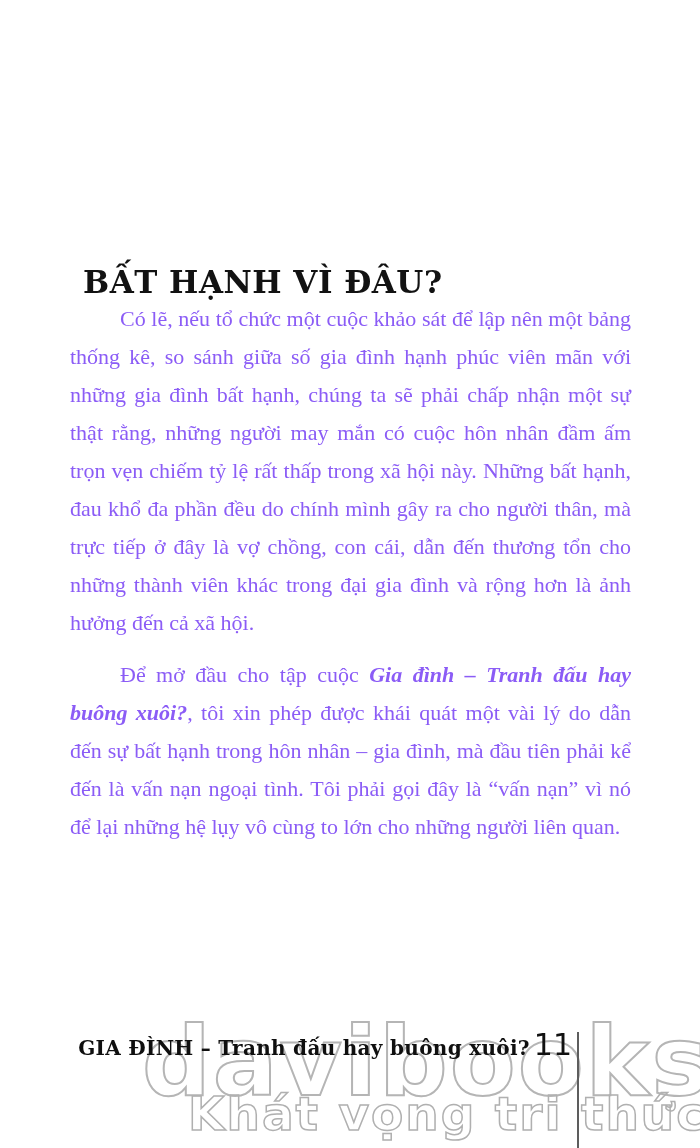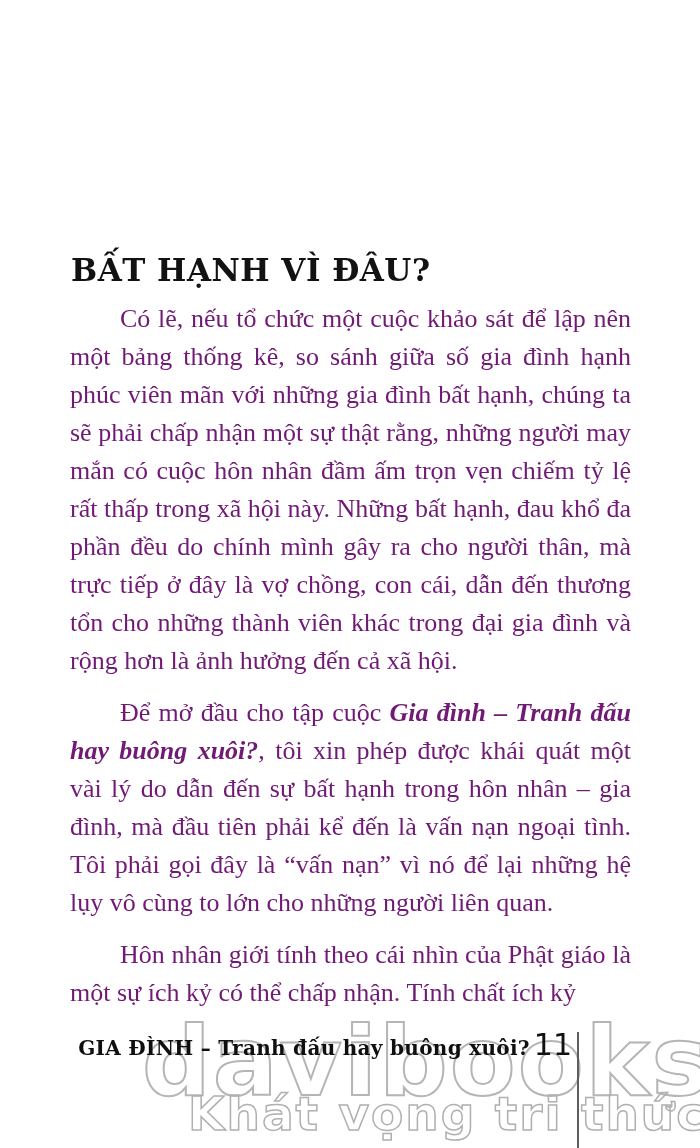--- a/index.html
+++ b/index.html
@@ -13,37 +13,37 @@
     height: 1148px;
     background: #ffffff;
     overflow: hidden;
     font-family: "Liberation Serif", "DejaVu Serif", serif;
     color: #1c1c1c;
   }
   .chapter-heading {
     position: absolute;
     left: 71px;
     top: 252px;
-    margin: 0;
+    margin: 12px;
     font-size: 31px;
     font-weight: bold;
     letter-spacing: 0.5px;
     color: #121212;
     font-family: "DejaVu Serif", "Liberation Serif", serif;
     white-space: nowrap;
   }
   .text-column {
     position: absolute;
     left: 70px;
     top: 300px;
     width: 561px;
     text-align: justify;
-    font-size: 26px;
+    font-size: 22px;
     line-height: 38px;
-    color: #701a75;
+    color: #8b5cf6;
   }
   .body-para {
     margin: 0 0 14px 0;
     text-indent: 50px;
   }
   .inline-book-title {
     font-weight: bold;
     font-style: italic;
   }
   
@@ -114,21 +114,20 @@
 
 <div class="page">
 
   <h1 class="chapter-heading">BẤT HẠNH VÌ ĐÂU?</h1>
 
   <div class="text-column">
     <p class="body-para">Có lẽ, nếu tổ chức một cuộc khảo sát để lập nên một bảng thống kê, so sánh giữa số gia đình hạnh phúc viên mãn với những gia đình bất hạnh, chúng ta sẽ phải chấp nhận một sự thật rằng, những người may mắn có cuộc hôn nhân đầm ấm trọn vẹn chiếm tỷ lệ rất thấp trong xã hội này. Những bất hạnh, đau khổ đa phần đều do chính mình gây ra cho người thân, mà trực tiếp ở đây là vợ chồng, con cái, dẫn đến thương tổn cho những thành viên khác trong đại gia đình và rộng hơn là ảnh hưởng đến cả xã hội.</p>
 
     <p class="body-para"><span>Để mở đầu cho tập cuộc </span><span class="inline-book-title">Gia đình – Tranh đấu hay buông xuôi?</span><span>, tôi xin phép được khái quát một vài lý do dẫn đến sự bất hạnh trong hôn nhân – gia đình, mà đầu tiên phải kể đến là vấn nạn ngoại tình. Tôi phải gọi đây là “vấn nạn” vì nó để lại những hệ lụy vô cùng to lớn cho những người liên quan.</span></p>
 
-    <p class="body-para">Hôn nhân giới tính theo cái nhìn của Phật giáo là một sự ích kỷ có thể chấp nhận. Tính chất ích kỷ</p>
   </div>
 
   <div class="wm-brand">davibooks</div>
 
   <div class="wm-slogan">Khát vọng tri thức</div>
 
   <div class="page-footer">
     <span class="running-title">GIA ĐÌNH – Tranh đấu hay buông xuôi?</span><span class="page-number">11</span>
   </div>
 

